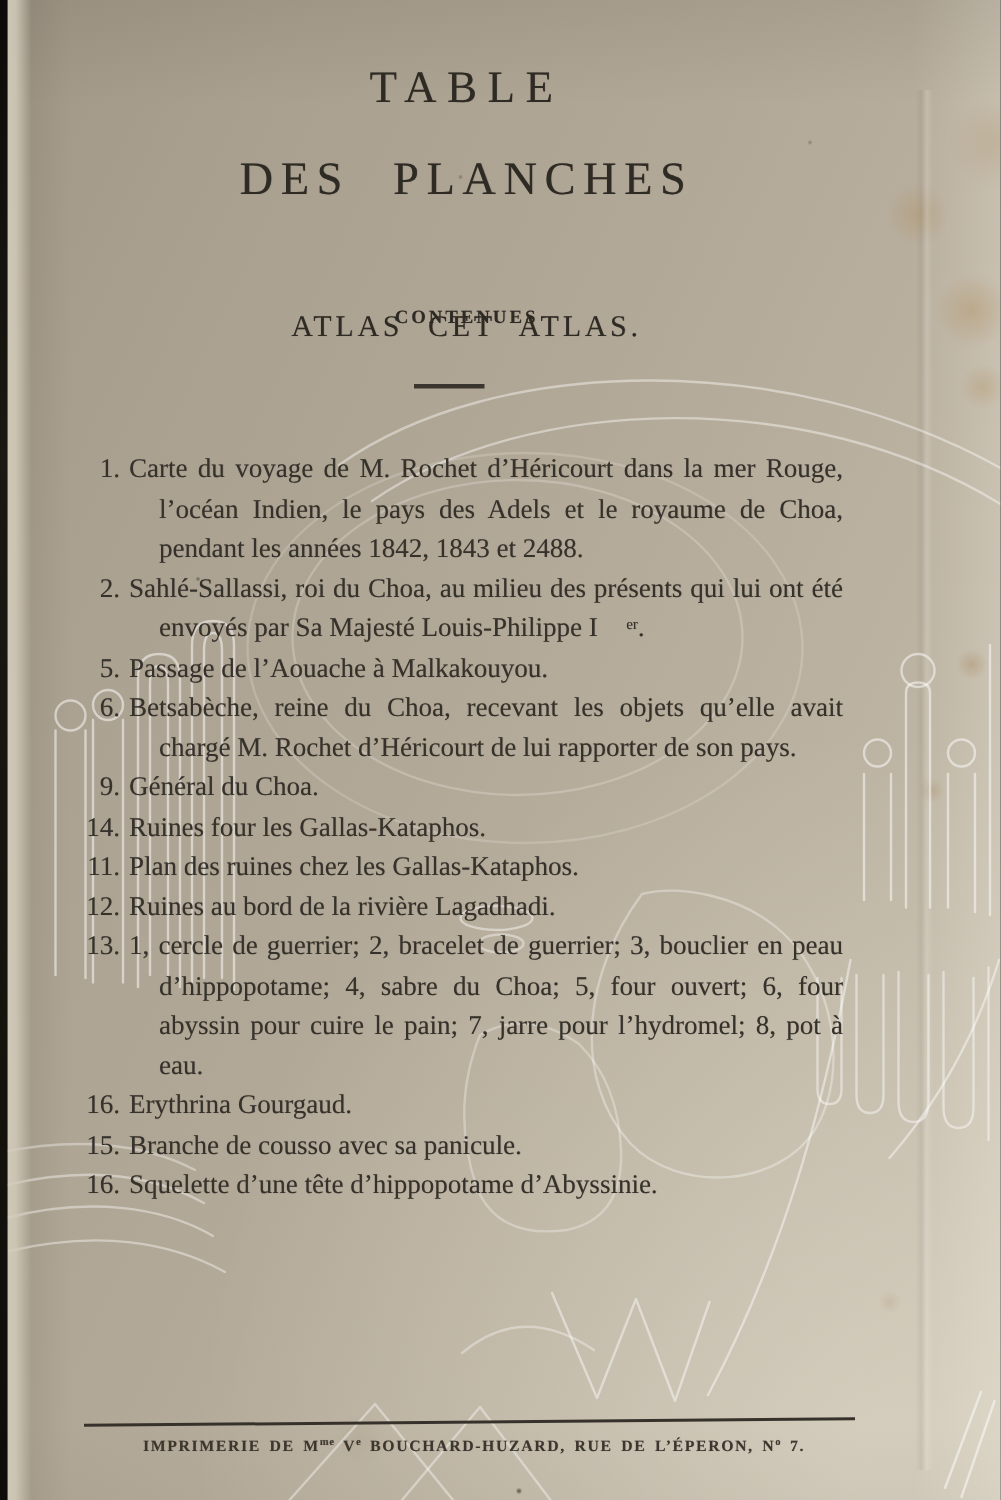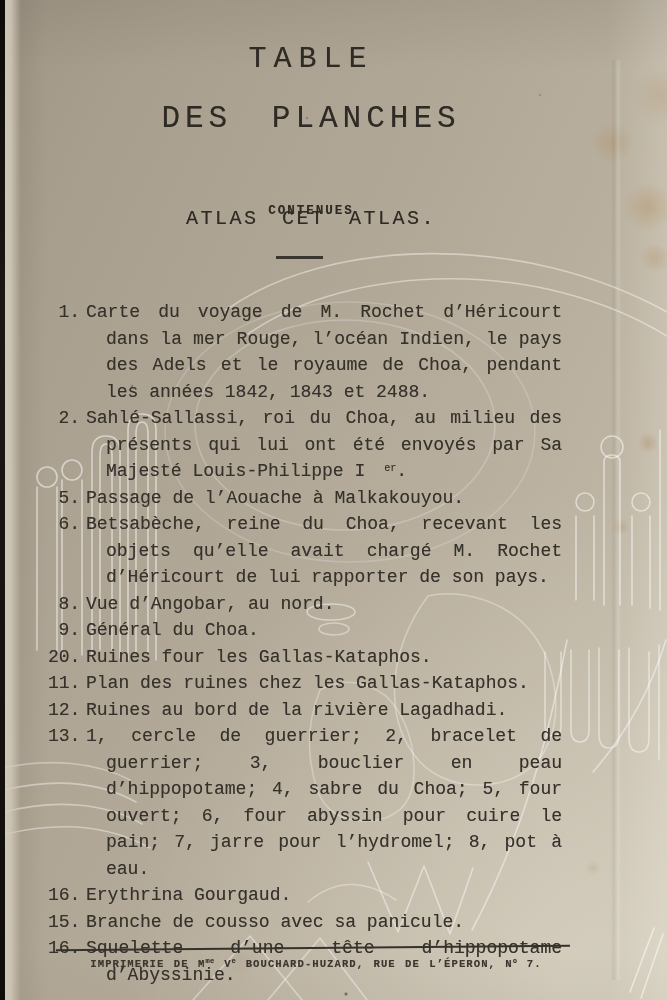--- a/index.html
+++ b/index.html
@@ -3,21 +3,21 @@
 <meta charset="utf-8">
 <style>
   html, body { margin: 0; padding: 0; }
   body { background: #555; }
 
   .page {
     position: relative;
     width: 667px;
     height: 1000px;
     overflow: hidden;
-    font-family: Liberation Mono, monospace;
+    font-family: Liberation Serif, serif;
     color: var(--ink, #35312b);
     background:
       radial-gradient(120% 90% at 85% 98%, rgba(250,246,232,.30), rgba(250,246,232,0) 55%),
       linear-gradient(115deg, #a19787 0%, #aaa090 18%, #b2a897 45%, #bcb3a2 72%, #c8c1b0 100%);
   }
 
   
   .shading {
     position: absolute; inset: 0; pointer-events: none;
     background:
@@ -158,23 +158,22 @@
     <h2 class="t2">DES PLANCHES</h2>
     <div class="t3">CONTENUES</div>
     <div class="t4">ATLAS CET ATLAS.</div>
     <div class="divider"></div>
 
     <div class="plates">
         <div class="item"><span class="num">1.</span><span class="txt">Carte du voyage de M. Rochet d’Héricourt dans la mer Rouge, l’océan Indien, le pays des Adels et le royaume de Choa, pendant les années 1842, 1843 et 2488.</span></div>
         <div class="item"><span class="num">2.</span><span class="txt">Sahlé-Sallassi, roi du Choa, au milieu des présents qui lui ont été envoyés par Sa Majesté Louis-Philippe I<sup>er</sup>.</span></div>
         <div class="item"><span class="num">5.</span><span class="txt">Passage de l’Aouache à Malkakouyou.</span></div>
         <div class="item"><span class="num">6.</span><span class="txt">Betsabèche, reine du Choa, recevant les objets qu’elle avait chargé M. Rochet d’Héricourt de lui rapporter de son pays.</span></div>
-        <div class="item"><span class="num">8.</span><span class="txt">Vue d’Angobar, au nord.</span></div>
         <div class="item"><span class="num">9.</span><span class="txt">Général du Choa.</span></div>
-        <div class="item"><span class="num">20.</span><span class="txt">Ruines four les Gallas-Kataphos.</span></div>
+        <div class="item"><span class="num">14.</span><span class="txt">Ruines four les Gallas-Kataphos.</span></div>
         <div class="item"><span class="num">11.</span><span class="txt">Plan des ruines chez les Gallas-Kataphos.</span></div>
         <div class="item"><span class="num">12.</span><span class="txt">Ruines au bord de la rivière Lagadhadi.</span></div>
         <div class="item"><span class="num">13.</span><span class="txt">1, cercle de guerrier; 2, bracelet de guerrier; 3, bouclier en peau d’hippopotame; 4, sabre du Choa; 5, four ouvert; 6, four abyssin pour cuire le pain; 7, jarre pour l’hydromel; 8, pot à eau.</span></div>
         <div class="item"><span class="num">16.</span><span class="txt">Erythrina Gourgaud.</span></div>
         <div class="item"><span class="num">15.</span><span class="txt">Branche de cousso avec sa panicule.</span></div>
         <div class="item"><span class="num">16.</span><span class="txt">Squelette d’une tête d’hippopotame d’Abyssinie.</span></div>
       </div>
 
     <div class="footer-rule"></div>
     <div class="imprint"><span>IMPRIMERIE DE M</span><sup class="fsup">me</sup><span> V</span><sup class="fsup">e</sup><span> BOUCHARD-HUZARD, RUE DE L’ÉPERON, N</span><sup class="fsup">o</sup><span> 7.</span></div>

